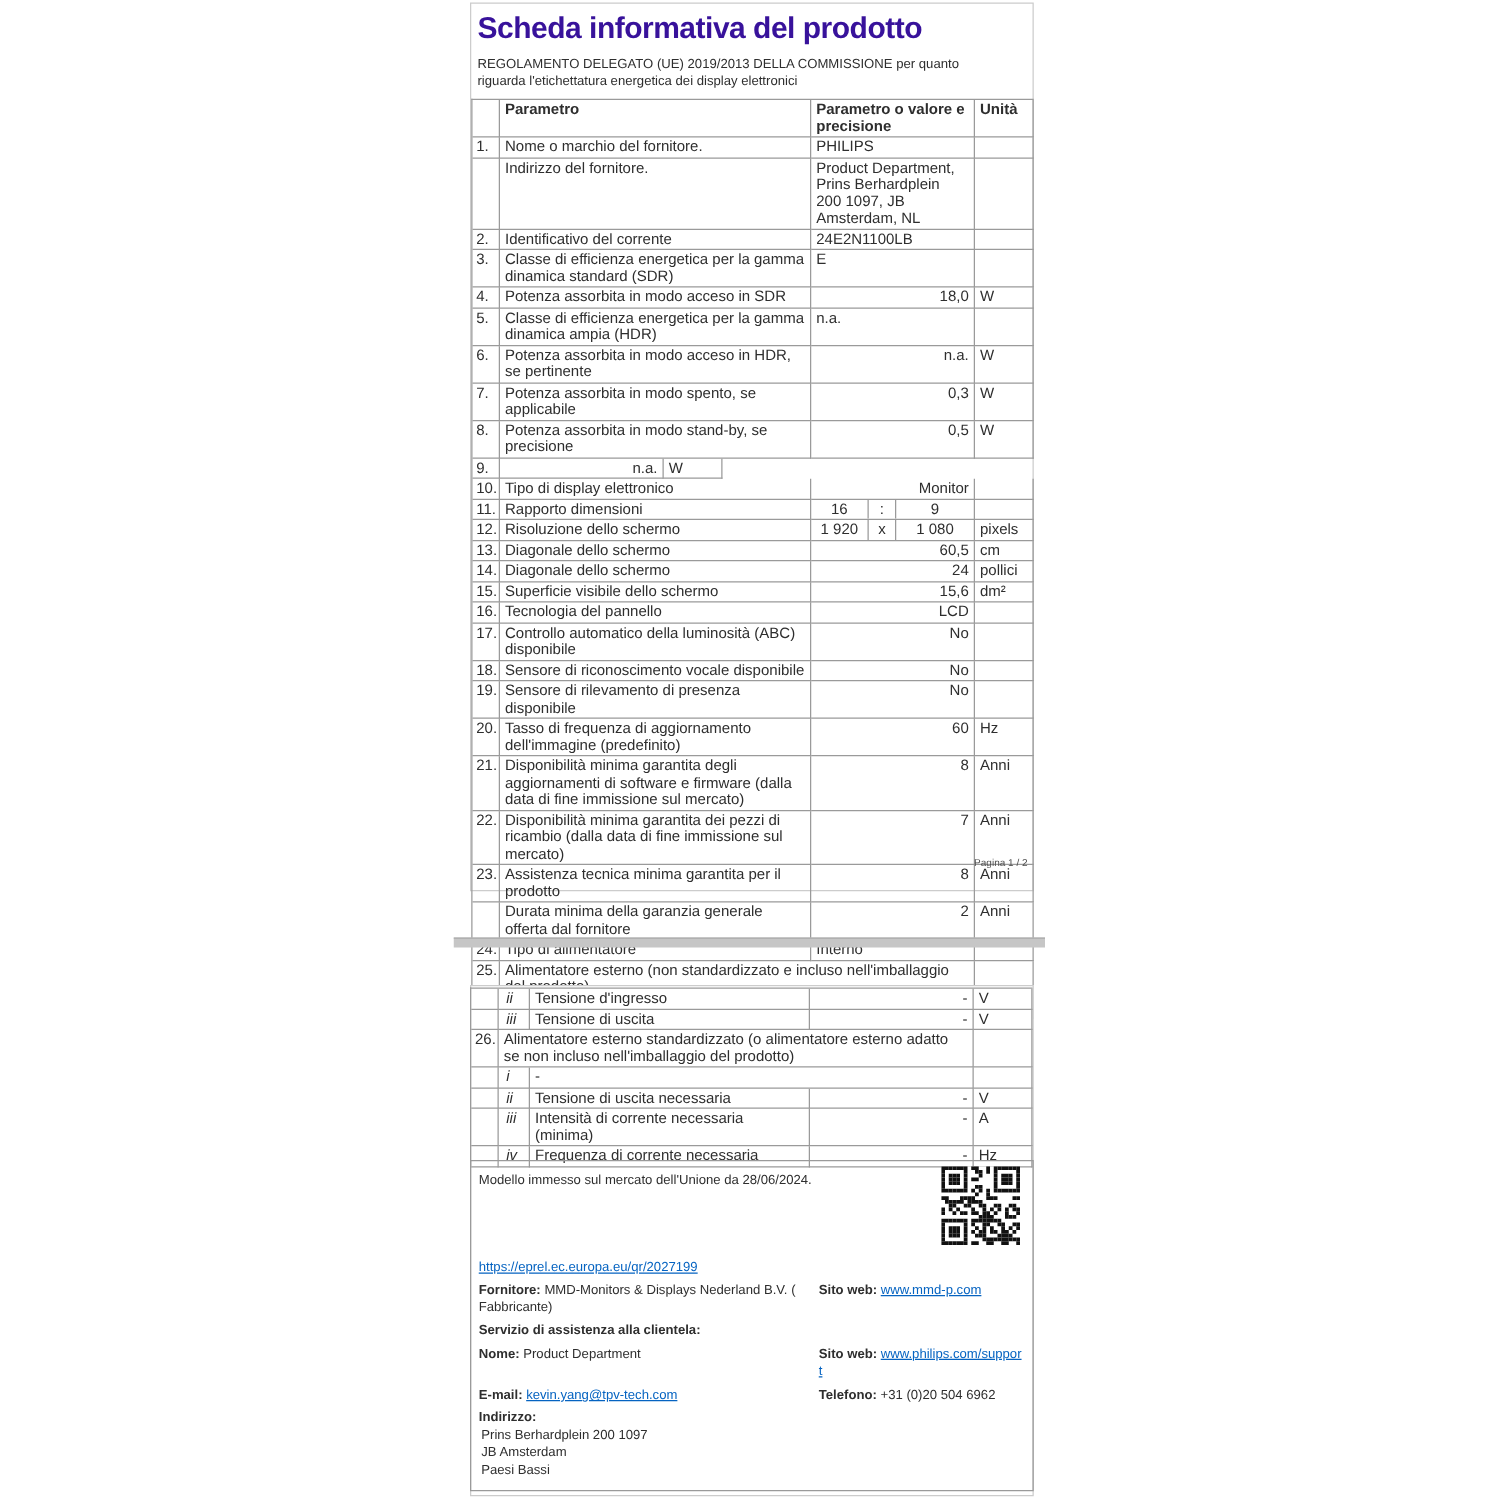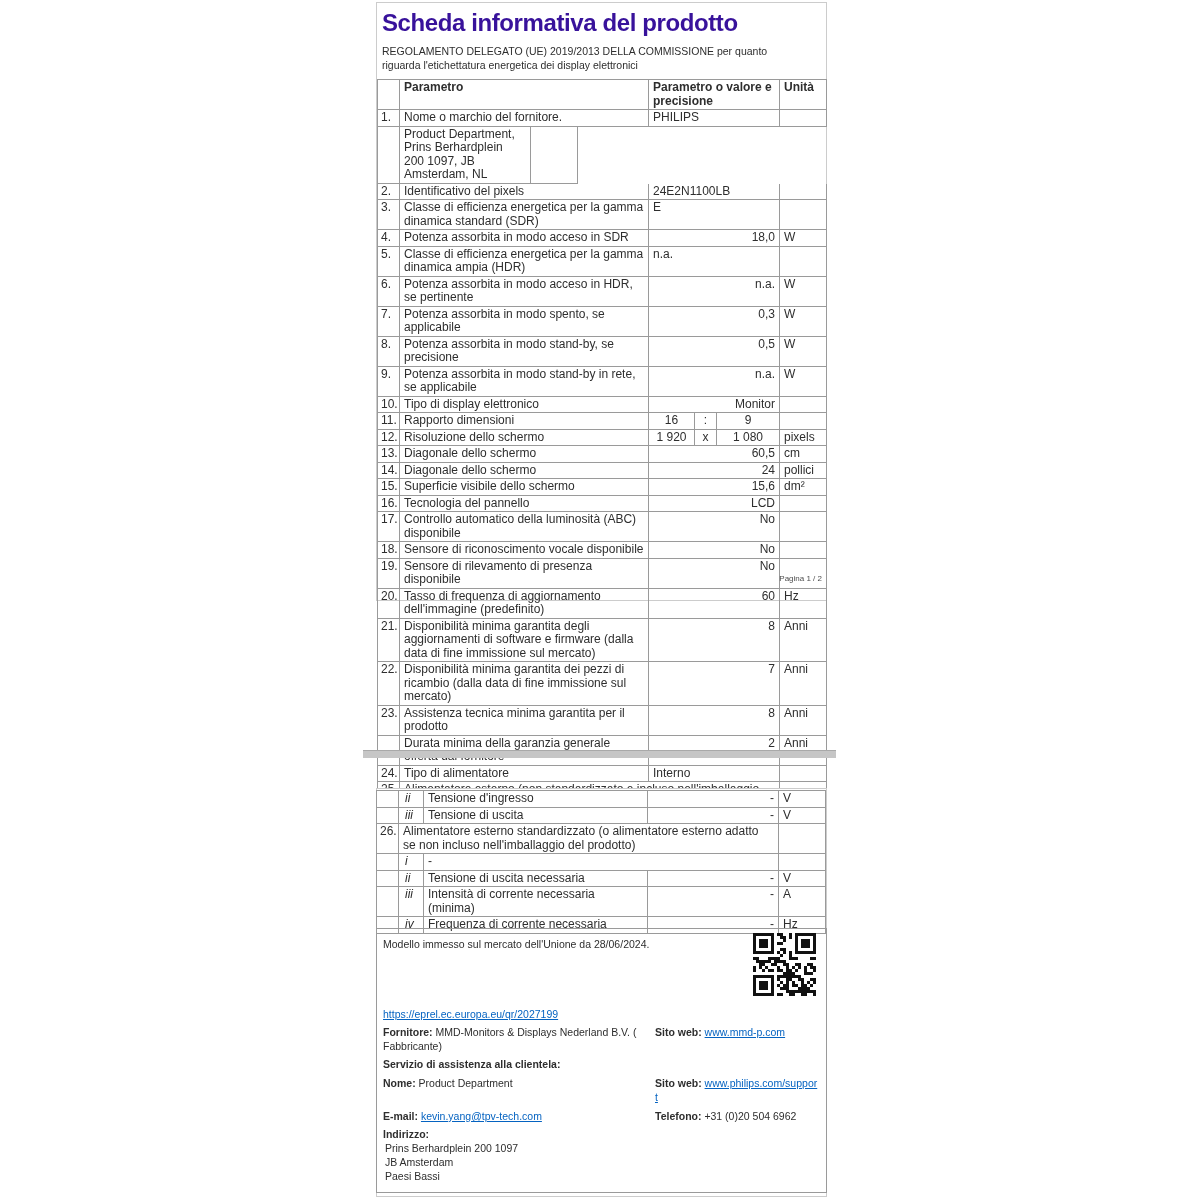--- a/index.html
+++ b/index.html
@@ -4,21 +4,21 @@
 <style>
   html,body{margin:0;padding:0;}
   body{
     width:1200px;height:1200px;background:#ffffff;position:relative;
     font-family:"Liberation Sans", sans-serif;color:#2e2e2e;overflow:hidden;
   }
   .sheet{
     position:absolute;left:376px;width:451px;background:#fff;
     border:1px solid #cccccc;box-sizing:border-box;
   }
-  #sheet1{top:2px;height:599px;}
+  #sheet1{top:2px;height:711px;}
   #sheet2{top:788px;height:409px;}
   .page-gap{
     position:absolute;left:363px;top:750px;width:473px;height:8px;
     background:var(--page-gap,#c6c6c6);border-top:1px solid #a9a9a9;box-sizing:border-box;
   }
   .doc-header{padding:5px 8px 0 5px;}
   .title{
     font-size:24px;font-weight:bold;color:var(--title-color,#38129b);
     letter-spacing:-0.4px;margin:1px 0 7px 0;
   }
@@ -86,26 +86,27 @@
       <div class="cell c-unit th">Unità</div>
     </div>
   <div class="trow">
         <div class="cell c-num">1.</div>
         <div class="cell c-label">Nome o marchio del fornitore.</div>
         <div class="cell c-value ">PHILIPS</div>
         <div class="cell c-unit"></div>
       </div>
       <div class="trow">
         <div class="cell c-num"></div>
+        <div class="cell c-label">Indirizzo del fornitore.</div>
         <div class="cell c-value ">Product Department, Prins Berhardplein 200 1097, JB Amsterdam, NL</div>
         <div class="cell c-unit"></div>
       </div>
       <div class="trow">
         <div class="cell c-num">2.</div>
-        <div class="cell c-label">Identificativo del pixels</div>
+        <div class="cell c-label">Identificativo del corrente</div>
         <div class="cell c-value ">24E2N1100LB</div>
         <div class="cell c-unit"></div>
       </div>
       <div class="trow">
         <div class="cell c-num">3.</div>
         <div class="cell c-label">Classe di efficienza energetica per la gamma dinamica standard (SDR)</div>
         <div class="cell c-value ">E</div>
         <div class="cell c-unit"></div>
       </div>
       <div class="trow">
@@ -133,21 +134,20 @@
         <div class="cell c-unit">W</div>
       </div>
       <div class="trow">
         <div class="cell c-num">8.</div>
         <div class="cell c-label">Potenza assorbita in modo stand-by, se precisione</div>
         <div class="cell c-value right">0,5</div>
         <div class="cell c-unit">W</div>
       </div>
       <div class="trow">
         <div class="cell c-num">9.</div>
-        <div class="cell c-label">Potenza assorbita in modo stand-by in rete, se applicabile</div>
         <div class="cell c-value right">n.a.</div>
         <div class="cell c-unit">W</div>
       </div>
       <div class="trow">
         <div class="cell c-num">10.</div>
         <div class="cell c-label">Tipo di display elettronico</div>
         <div class="cell c-value right">Monitor</div>
         <div class="cell c-unit"></div>
       </div>
       <div class="trow">

